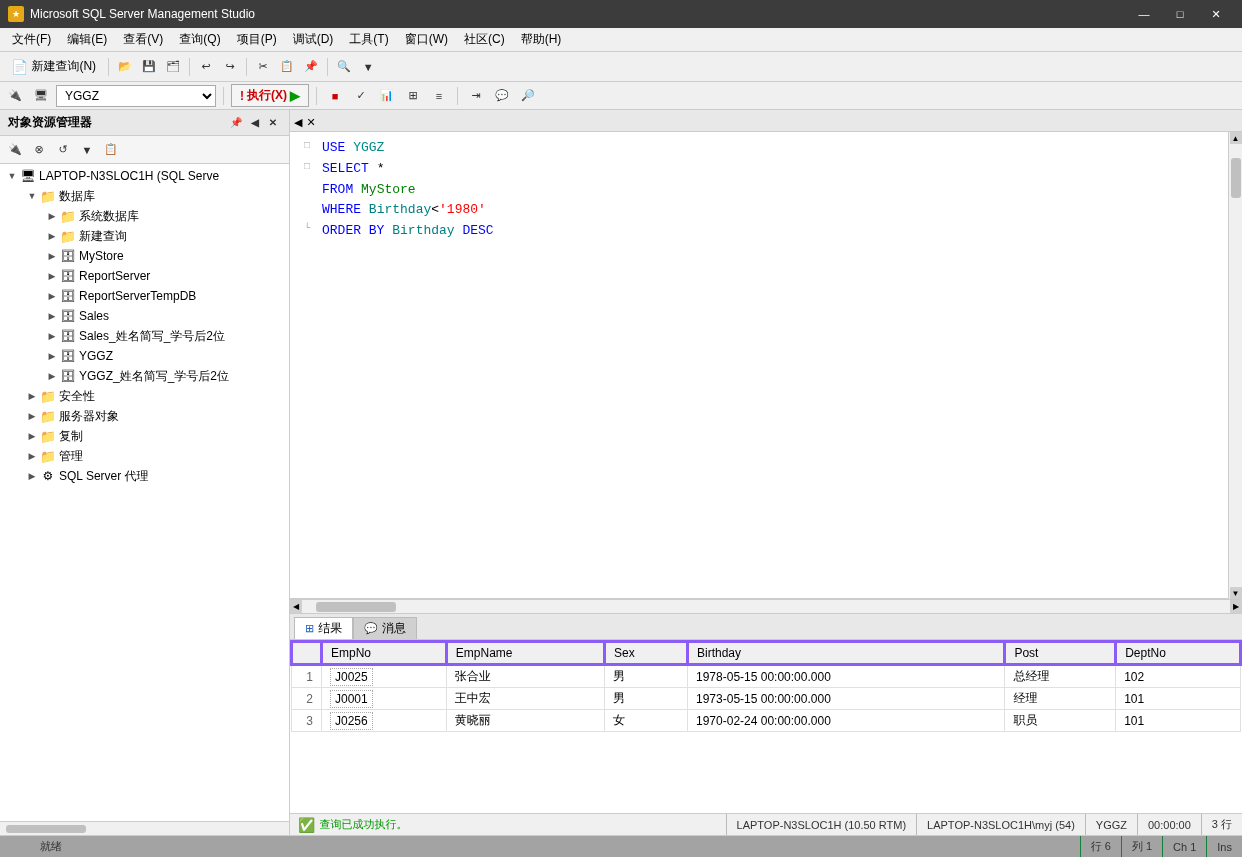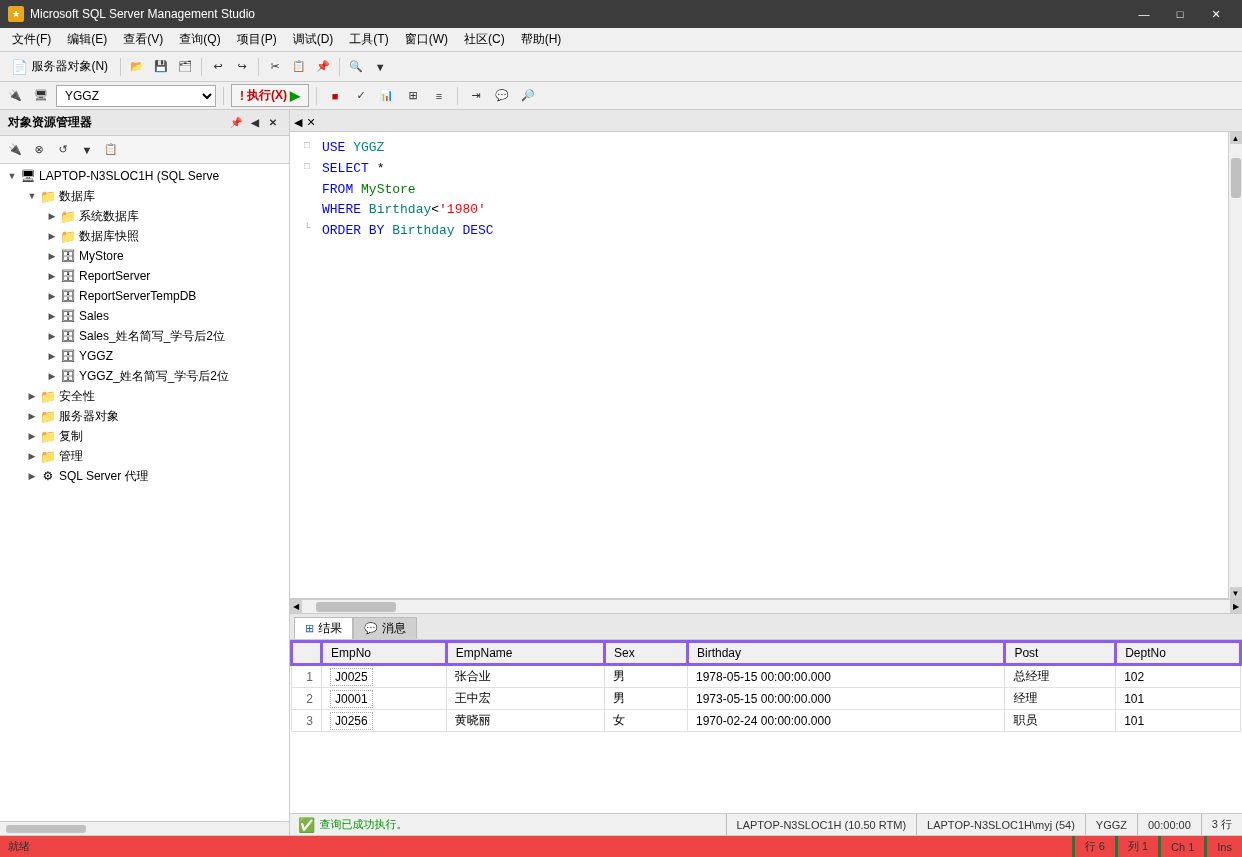--- a/index.html
+++ b/index.html
@@ -278,32 +278,33 @@
       padding: 0 10px;
       height: 100%;
       display: flex;
       align-items: center;
       white-space: nowrap;
     }
     .status-success { color: #090; }
 
     
     .bottom-bar {
-      background: #ef4444;
+      background: #a3a3a3;
       height: 22px;
       border-top: 1px solid #ccc;
       display: flex;
       align-items: center;
       font-size: 11px;
       color: #333;
+      padding-left: 32px;
     }
     .bottom-left { padding-left: 8px; flex: 1; }
     .bottom-right { display: flex; align-items: center; }
     .bottom-cell {
-      border-left: 3px solid #15803d;
+      border-left: 1px solid #15803d;
       padding: 0 10px;
       height: 22px;
       display: flex;
       align-items: center;
     }
 
     .scrollbar-v {
       width: 14px;
       background: #f0f0f0;
       border-left: 1px solid #ccc;
@@ -358,21 +359,21 @@
   <span class="menu-item">调试(D)</span>
   <span class="menu-item">工具(T)</span>
   <span class="menu-item">窗口(W)</span>
   <span class="menu-item">社区(C)</span>
   <span class="menu-item">帮助(H)</span>
 </div>
 
 <div class="toolbar">
   <div class="toolbar-new-query">
     <span style="color:#e6a817; font-size:14px;">📄</span>
-    <span>服务器对象(N)</span>
+    <span>新建查询(N)</span>
   </div>
   <div class="toolbar-sep"></div>
   <div class="toolbar-btn">📂</div>
   <div class="toolbar-btn">💾</div>
   <div class="toolbar-btn">🗂</div>
   <div class="toolbar-sep"></div>
   <div class="toolbar-btn">↩</div>
   <div class="toolbar-btn">↪</div>
   <div class="toolbar-sep"></div>
   <div class="toolbar-btn">✂</div>
@@ -439,21 +440,21 @@
         <span>数据库</span>
       </div>
       <div class="tree-item" style="padding-left: 44px;">
         <span class="tree-expand">▶</span>
         <span class="tree-icon folder-icon">📁</span>
         <span>系统数据库</span>
       </div>
       <div class="tree-item" style="padding-left: 44px;">
         <span class="tree-expand">▶</span>
         <span class="tree-icon folder-icon">📁</span>
-        <span>数据库快照</span>
+        <span>新建查询</span>
       </div>
       <div class="tree-item" style="padding-left: 44px;">
         <span class="tree-expand">▶</span>
         <span class="tree-icon" style="font-size:12px;">🗄</span>
         <span>MyStore</span>
       </div>
       <div class="tree-item" style="padding-left: 44px;">
         <span class="tree-expand">▶</span>
         <span class="tree-icon" style="font-size:12px;">🗄</span>
         <span>ReportServer</span>

